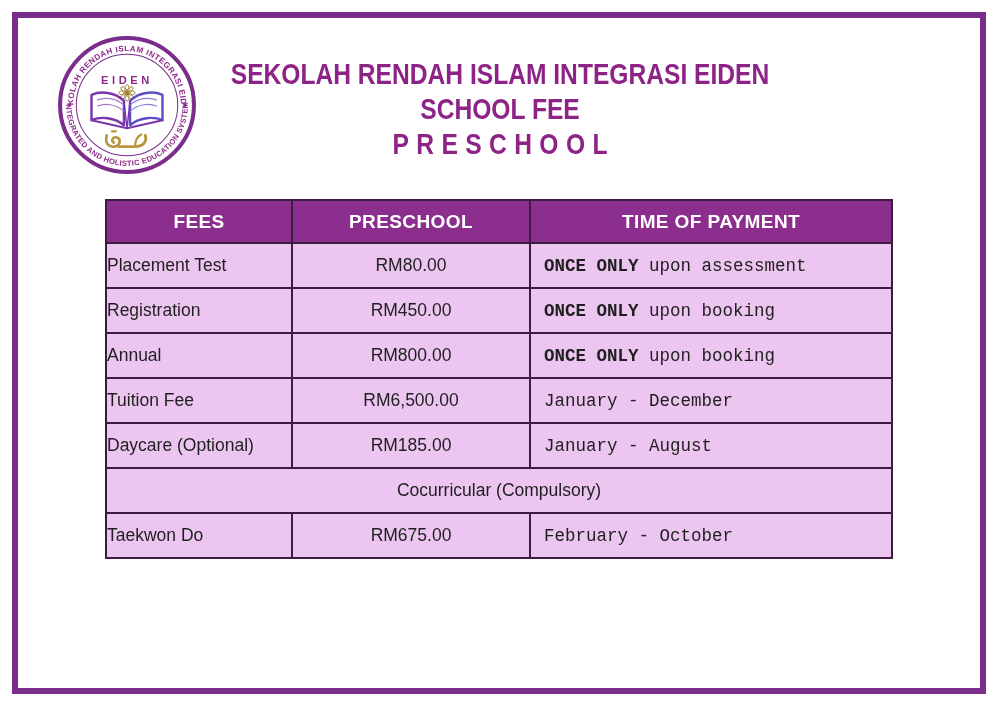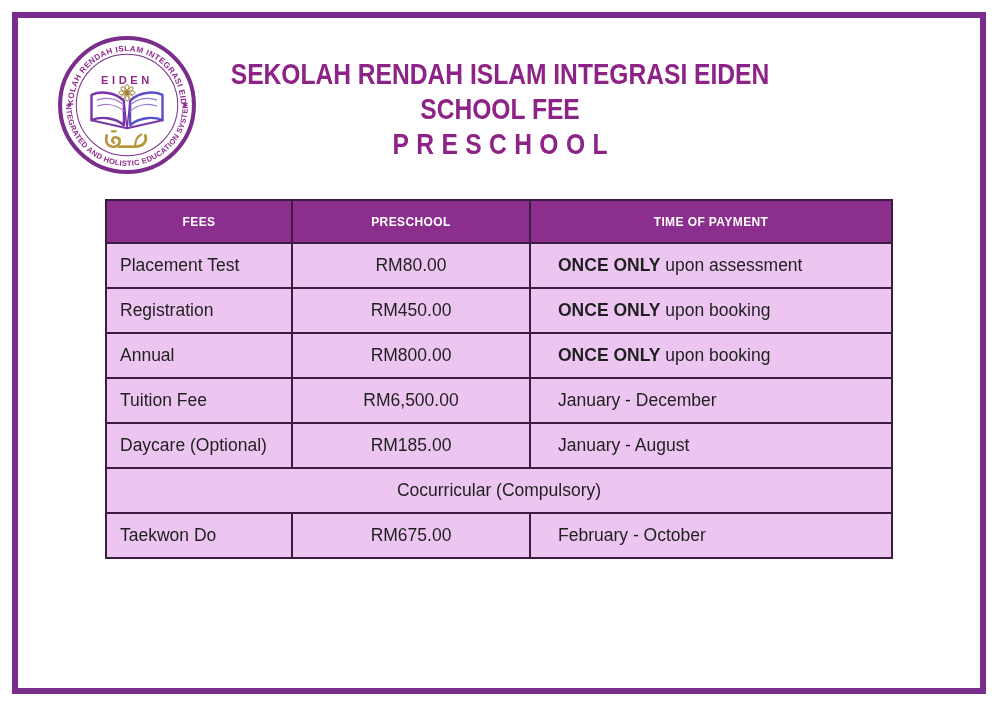--- a/index.html
+++ b/index.html
@@ -17,30 +17,30 @@
     color:#8e2387; font-weight:bold; }
   .title-line { font-size:30px; line-height:35px; transform:scaleX(0.82); transform-origin:50% 50%; white-space:nowrap; }
   .title-line.spaced { letter-spacing:9px; text-indent:9px; }
 
   table.fees {
     position:absolute; left:105px; top:199px; width:786px;
     border-collapse:collapse; table-layout:fixed;
   }
   table.fees th, table.fees td { border:2px solid #3c1d40; }
   table.fees th {
-    background:#8b2e8e; color:#ffffff; font-size:12px; font-weight:bold;
+    background:#8b2e8e; color:#ffffff; font-size:19px; font-weight:bold;
     height:39px; letter-spacing:0.4px; text-align:center;margin-left:20px;
   }
   table.fees td {
     background:#ecc6f1; color:#1f1f1f; font-size:17.5px; height:41px;
     vertical-align:middle;
   }
-  td.c1 { text-align:left; padding-left:13px;margin-top:48px; }
+  td.c1 { text-align:left; padding-left:0;margin-top:48px; }
   td.c2 { text-align:center;margin-left:37px; }
-  td.c3 { text-align:left; padding-left:27px; }
+  td.c3 { text-align:left; padding-left:13px;font-family:Liberation Mono, monospace; }
   td.section { text-align:center; }
   td.c3 b { font-weight:bold; }
 </style>
 </head>
 <body>
 
 <div class="page">
 
   <div class="frame"></div>
 

